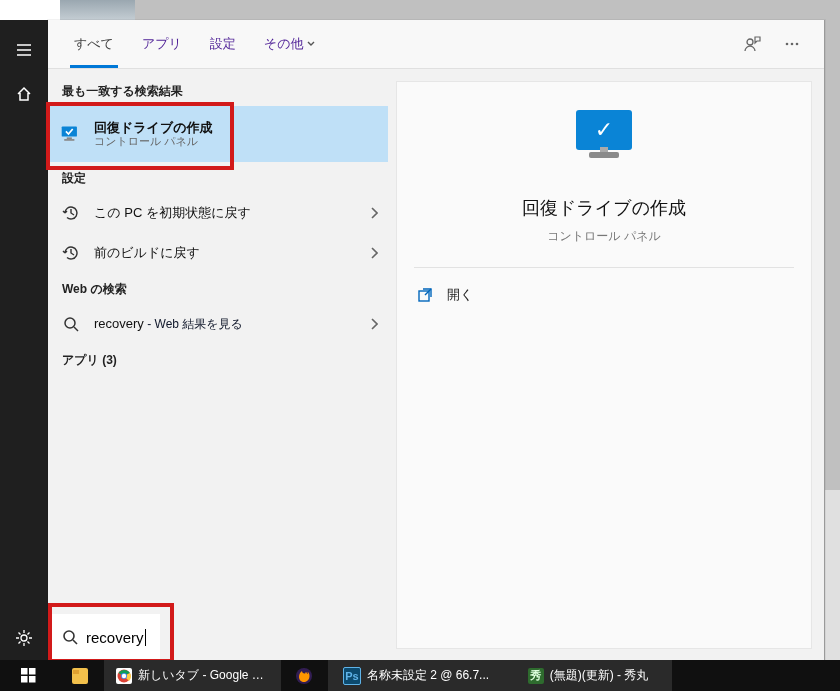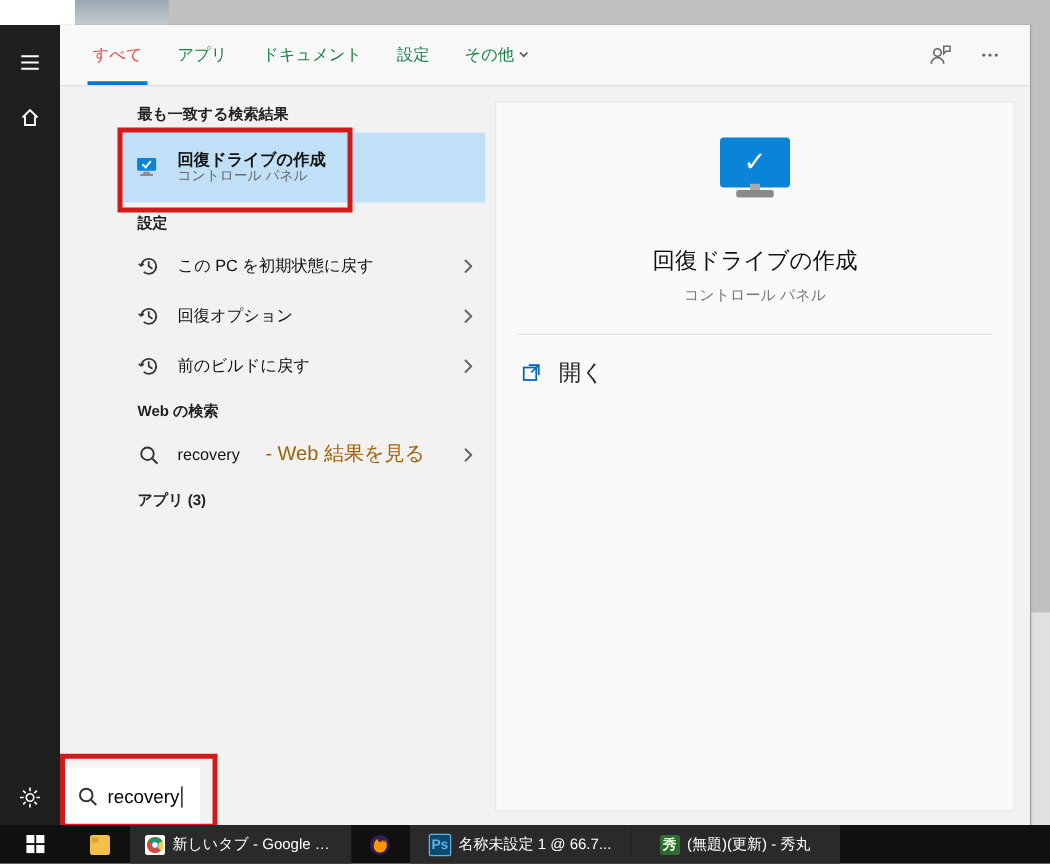--- a/index.html
+++ b/index.html
@@ -86,25 +86,25 @@
     height: 48px;
     padding: 0 12px;
     background: #f8f8f8;
     border-bottom: 1px solid #e0e0e0;
   }
   .tab {
     padding: 0 14px;
     height: 48px;
     display: flex;
     align-items: center;
-    color: #15803d;
+    color: #4c1d95;
     font-size: 13px;
     position: relative;
   }
-  .tab.active { color: #ef4444; }
+  .tab.active { color: #404040; }
   .tab.active::after {
     content: "";
     position: absolute;
     left: 10px; right: 10px; bottom: 0;
     height: 3px;
     background: #0078d7;
   }
   .tab .caret {
     margin-left: 4px;
   }
@@ -120,21 +120,20 @@
 
   
   .cols {
     display: flex;
     height: calc(100% - 48px);
   }
   .col-left {
     width: 340px;
     box-sizing: border-box;
     padding-top: 6px;
-    padding-left: 48px;
   }
   .col-right {
     flex: 1;
     background: #fafafa;
     margin: 12px 12px 12px 8px;
     border: 1px solid #e6e6e6;
     box-sizing: border-box;
     display: flex;
     flex-direction: column;
     align-items: center;
@@ -179,21 +178,21 @@
   .result.big { height: 56px; }
   .result.selected {
     background: #bfe0f7;
   }
   .redbox {
     position: absolute;
     border: 4px solid #d21a1a;
     pointer-events: none;
   }
 
-  .websuffix { color: #a16207; font-size: 16px; margin-left: 16px; }
+  .websuffix { color: #0f172a; font-size: 12px; }
 
   
   .preview-icon {
     width: 80px;
     height: 60px;
     position: relative;
   }
   .monitor {
     width: 56px; height: 40px;
     background: #0a84d6;
@@ -229,21 +228,21 @@
     background: #e2e2e2;
     margin: 22px 0 0;
   }
   .preview-action {
     align-self: flex-start;
     display: flex;
     align-items: center;
     gap: 14px;
     padding: 18px 20px;
     color: #222;
-    font-size: 18px;
+    font-size: 13px;
   }
   .preview-action .aicon { color:#0066bb; }
   .searchbox {
     position: absolute;
     left: 4px;
     bottom: 0;
     width: 108px;
     height: 46px;
     background: #fff;
     display: flex;
@@ -327,21 +326,20 @@
           <circle cx="9" cy="9" r="3" fill="none" stroke="#fff" stroke-width="1.3"></circle>
           <path fill="none" stroke="#fff" stroke-width="1.3" d="M9 1v3M9 14v3M1 9h3M14 9h3M3.5 3.5l2 2M12.5 12.5l2 2M14.5 3.5l-2 2M3.5 14.5l2-2"></path>
         </svg>
     </div>
   </div>
 
   <div class="popup">
     <div class="tabs">
       <div class="tab active">すべて</div>
       <div class="tab">アプリ</div>
-      <div class="tab">ドキュメント</div>
       <div class="tab">設定</div>
       <div class="tab">
         <span>その他</span>
         <span class="caret">
           <svg width="8" height="8" viewBox="0 0 8 8">
               <path d="M1 2l3 3 3-3" fill="none" stroke="#555" stroke-width="1.4"></path>
             </svg>
         </span>
       </div>
       <div class="spacer"></div>
@@ -395,36 +393,20 @@
             </div>
           <div class="chev">
               <svg width="8" height="12" viewBox="0 0 8 12">
                 <path d="M2 1l5 5-5 5" fill="none" stroke="#666" stroke-width="1.6"></path>
               </svg>
             </div>
         </div>
 
 
 
-        <div class="result">
-          <div class="ricon">
-              <svg width="18" height="18" viewBox="0 0 18 18">
-                <path d="M3 9a6 6 0 1 1 2 4.5M3 9l-2-2M3 9l2-2" fill="none" stroke="#333" stroke-width="1.4"></path>
-                <path d="M9 5v4l3 2" fill="none" stroke="#333" stroke-width="1.4"></path>
-              </svg>
-            </div>
-          <div class="rtexts">
-              <div class="rtitle">回復オプション</div>
-            </div>
-          <div class="chev">
-              <svg width="8" height="12" viewBox="0 0 8 12">
-                <path d="M2 1l5 5-5 5" fill="none" stroke="#666" stroke-width="1.6"></path>
-              </svg>
-            </div>
-        </div>
 
         <div class="result">
           <div class="ricon">
               <svg width="18" height="18" viewBox="0 0 18 18">
                 <path d="M3 9a6 6 0 1 1 2 4.5M3 9l-2-2M3 9l2-2" fill="none" stroke="#333" stroke-width="1.4"></path>
                 <path d="M9 5v4l3 2" fill="none" stroke="#333" stroke-width="1.4"></path>
               </svg>
             </div>
           <div class="rtexts">
               <div class="rtitle">前のビルドに戻す</div>
@@ -525,20 +507,20 @@
     <div class="tbtn app">
       <span class="appicon ic-ff">
         <svg width="14" height="14" viewBox="0 0 14 14">
             <circle cx="7" cy="7" r="7" fill="#331e54"></circle>
             <path d="M2 8c0 3 2.5 5 5 5 3 0 5.5-2.5 5.5-6 0-2-1-4-2-4 .5 1 .5 2-.5 2 .2-1-.5-2-1.5-2 .4.8 0 1.5-1 1.5C6 4.5 5 3.5 5 2 3.5 3 2 5 2 8z" fill="#ff9500"></path>
           </svg>
       </span>
     </div>
     <div class="tbtn app active" style="min-width:160px">
       <span class="appicon ic-ps">Ps</span>
-      <span class="tlabel">名称未設定 1 @ 66.7...</span>
+      <span class="tlabel">名称未設定 2 @ 66.7...</span>
     </div>
     <div class="tbtn app active" style="min-width:150px">
       <span class="appicon ic-hm">秀</span>
       <span class="tlabel">(無題)(更新) - 秀丸</span>
     </div>
   </div>
 </div>
 
 </body></html>

